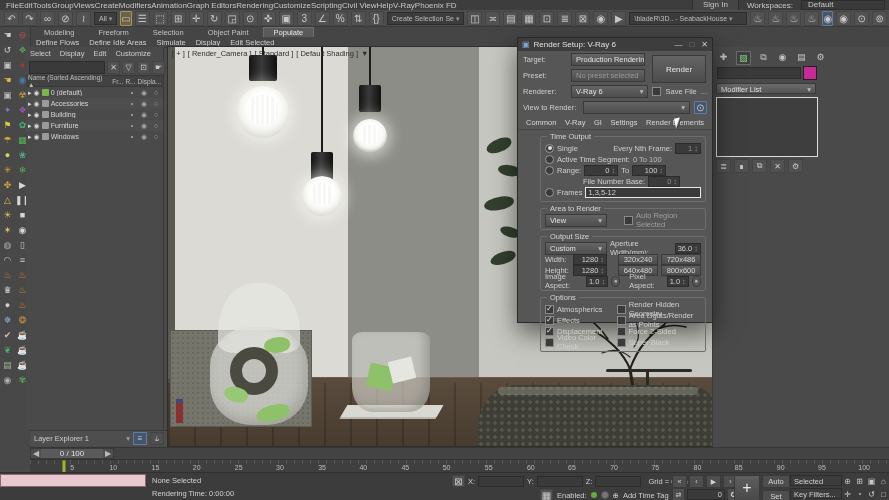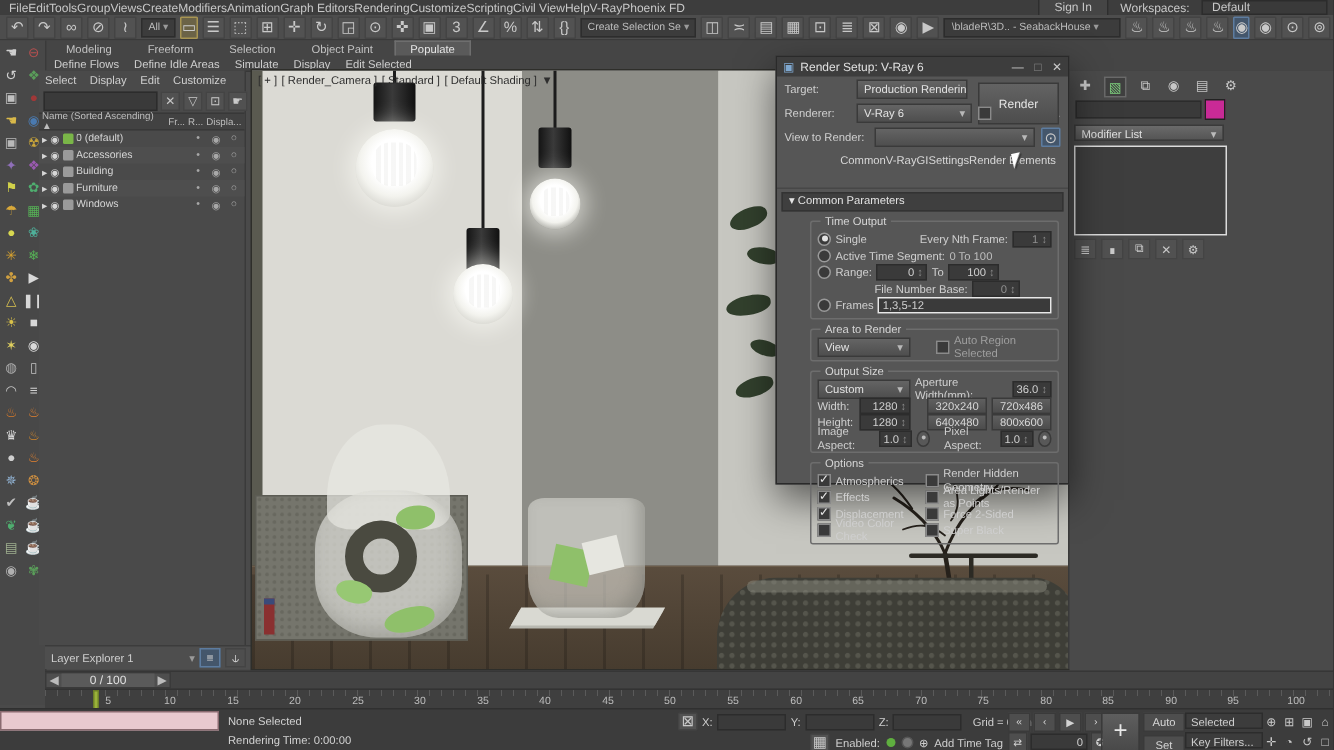--- a/index.html
+++ b/index.html
@@ -66,21 +66,21 @@
   
   .dialog{position:absolute;left:517px;top:37px;width:194px;height:284px;background:#565656;border:1px solid #2a2a2a;box-shadow:0 10px 24px rgba(0,0,0,.55);z-index:60;font-size:7.5px;}
   .dtitle{height:13px;background:#3d3d3d;display:flex;align-items:center;padding:0 4px;gap:4px;color:#e0e0e0;font-size:8px;}
   .dwin{margin-left:auto;display:flex;gap:7px;color:#c9c9c9;font-size:8px;}
   .drow{display:flex;align-items:center;gap:4px;padding:2px 5px 1px 5px;}
   .dlab{width:44px;color:#cfcfcf;}
   .ddd{flex:1;height:11px;background:linear-gradient(#646464,#4e4e4e);border:1px solid #3a3a3a;line-height:11px;padding:0 4px;color:#e2e2e2;white-space:nowrap;overflow:hidden;}
   .ddd i{float:right;font-style:normal;color:#b8b8b8;}
   .ddd.dim{color:#9a9a9a;}
   .renderbtn{position:absolute;right:6px;top:17px;width:52px;height:26px;background:linear-gradient(#636363,#4d4d4d);border:1px solid #3a3a3a;color:#e6e6e6;display:flex;align-items:center;justify-content:center;font-size:8px;}
-  .dtabs{display:flex;justify-content:flex-end;padding:3px 8px 14px 8px;border-bottom:1px solid #474747;color:#d8d8d8;position:relative;}
+  .dtabs{display:flex;justify-content:space-between;padding:3px 8px 2px 8px;border-bottom:1px solid #474747;color:#d8d8d8;position:relative;}
   .rollout{height:11px;background:#3f3f3f;border:1px solid #333;margin:2px 3px;line-height:10px;padding:0 4px;color:#e4e4e4;}
   .grp{position:relative;border:1px solid #6d6d6d;border-radius:2px;margin:6px 6px 4px 22px;padding:5px 4px 3px 4px;}
   .gt{position:absolute;top:-5px;left:6px;background:#565656;padding:0 3px;color:#d6d6d6;}
   .fline{display:flex;align-items:center;gap:3px;height:10px;margin:1px 0;}
   .fld{background:#3a3a3a;border:1px solid #2c2c2c;color:#cfcfcf;height:9px;line-height:9px;padding:0 2px;text-align:right;}
   .fld .ud{color:#8a8a8a;font-style:normal;margin-left:2px;}
   .fld.focus{border:1px solid #e8e8e8;text-align:left;}
   .rd{width:7px;height:7px;border:1px solid #9a9a9a;border-radius:50%;background:#3a3a3a;position:relative;flex:none;}
   .rd.on::after{content:"";position:absolute;left:1.5px;top:1.5px;width:4px;height:4px;border-radius:50%;background:#e2e2e2;}
   .cb{width:7px;height:7px;border:1px solid #8a8a8a;background:#3a3a3a;position:relative;flex:none;display:inline-block;}
@@ -496,41 +496,44 @@
         <span>—</span>
         <span style="color:#8a8a8a">□</span>
         <span>✕</span>
       </span>
     </div>
     <div class="renderbtn">Render</div>
     <div class="drow" style="width:132px;box-sizing:border-box">
       <span class="dlab">Target:</span>
       <span class="ddd"><span>Production Rendering Mode</span><i>▾</i></span>
     </div>
+    <div class="drow" style="width:132px;box-sizing:border-box">
+      <span class="dlab">Preset:</span>
+      <span class="ddd dim"><span>No preset selected</span><i>▾</i></span>
+    </div>
     <div class="drow">
       <span class="dlab">Renderer:</span>
       <span class="ddd" style="max-width:70px"><span>V-Ray 6</span><i>▾</i></span>
       <span class="cb"></span>
       <span>Save File</span>
       <span style="margin-left:auto;color:#b8b8b8">...</span>
     </div>
     <div class="drow">
       <span class="dlab" style="width:56px">View to Render:</span>
       <span class="ddd"><span></span><i>▾</i></span>
       <span class="tbi blu" style="width:11px;height:11px">⊙</span>
     </div>
     <div class="dtabs">
       <span>Common</span>
       <span>V-Ray</span>
       <span>GI</span>
       <span>Settings</span>
       <span>Render Elements</span>
       <span class="cursor" style="left:157px;top:3px"></span>
     </div>
-    <div class="rollout">▾  Common Parameters</div>
 
     <div class="grp">
       <span class="gt">Time Output</span>
       <div class="fline">
         <span class="rd on"></span>
           <span>Single</span>
         <span style="margin-left:auto">Every Nth Frame:</span>
         <span class="fld" style="width:20px;color:#8f8f8f"><span>1</span><i class="ud">↕</i></span>
       </div>
       <div class="fline">

